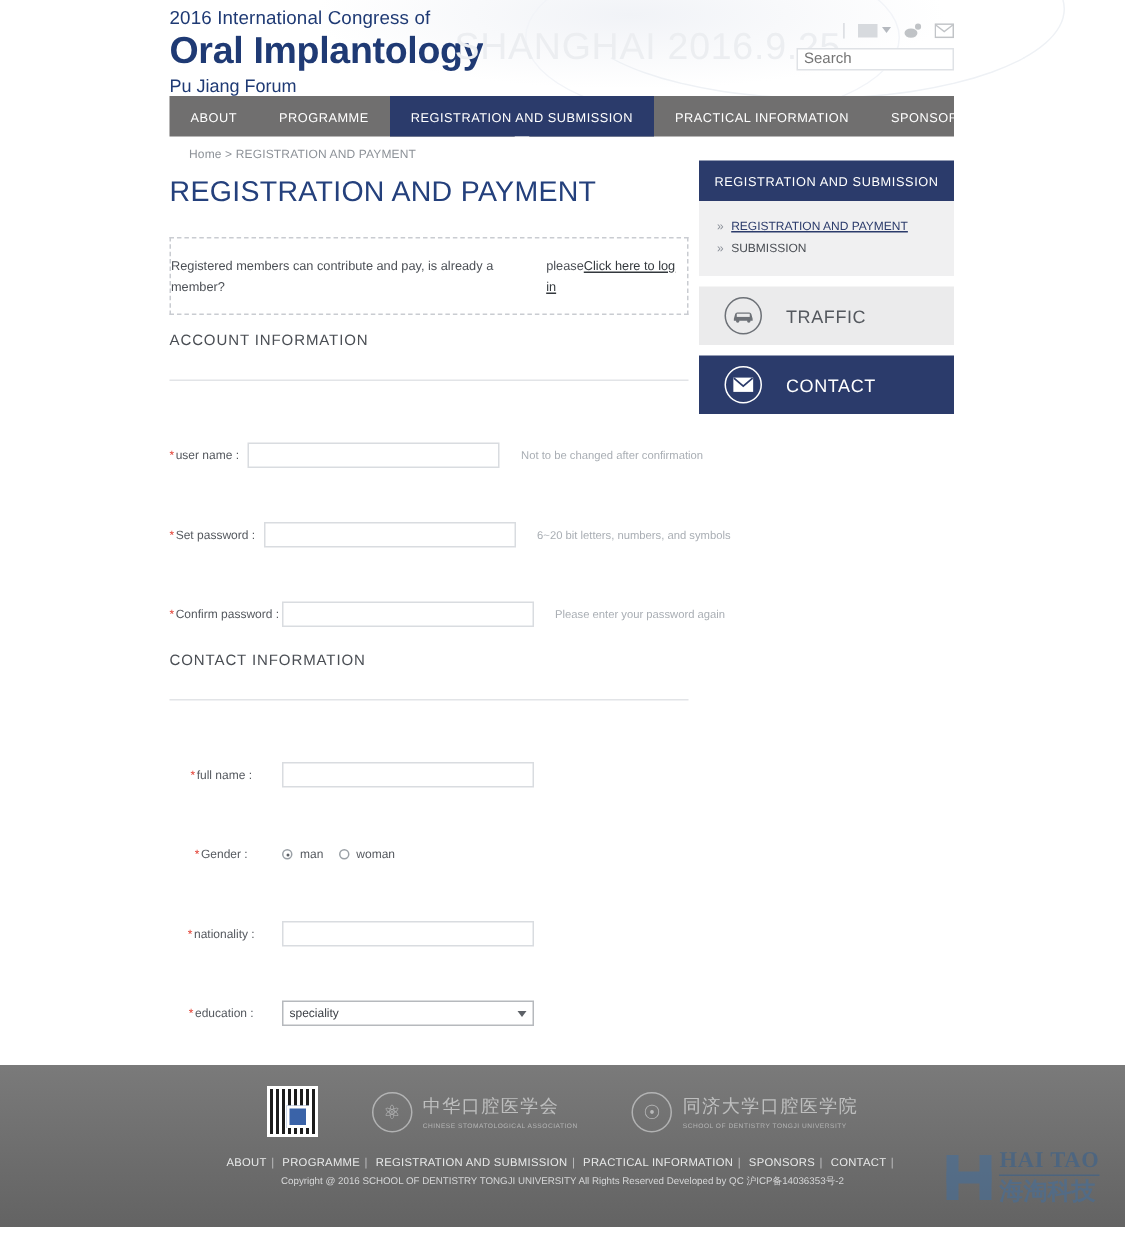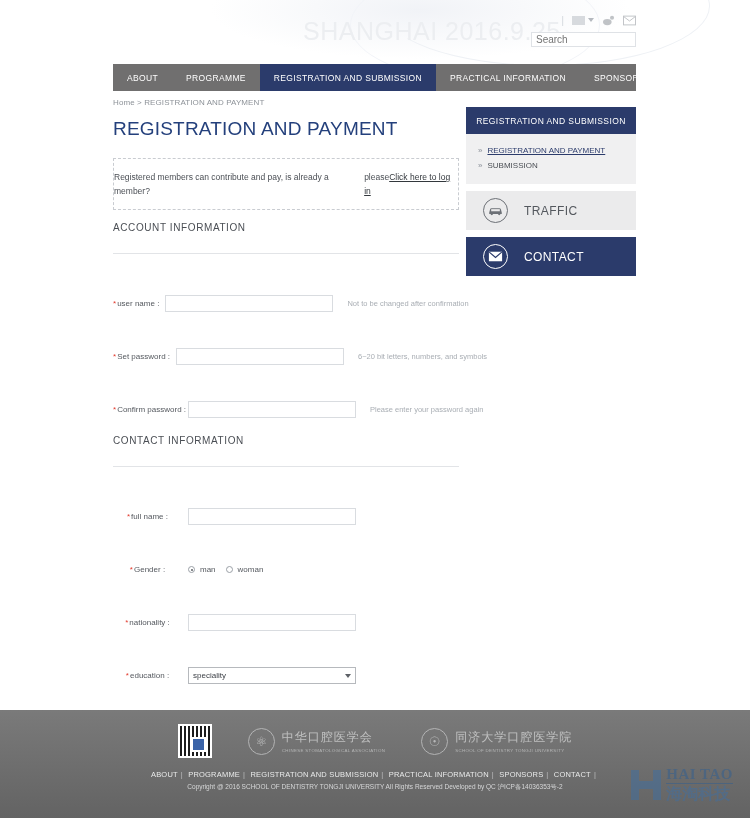--- a/index.html
+++ b/index.html
@@ -103,21 +103,21 @@
   .nav-item.active { background:#2b3b6b; position:relative; }
   .nav-item.active::after{
     content:""; position:absolute; left:50%; bottom:-5px; transform:translateX(-50%);
     width:0;height:0;border-left:5px solid transparent;border-right:5px solid transparent;
     border-top:5px solid #ffffff;
   }
 
   
   .content { position:relative; width:750px; padding:0 113px; }
   .breadcrumb {
-    font-size:8px; color:#8d9298; padding-top:7px; letter-spacing:.1px;
+    font-size:8px; color:#8d9298; padding-top:7px; letter-spacing:.1px;margin-left:13px;
   }
   .breadcrumb .crumb-home { color:#8d9298; }
   .main-cols { display:flex; gap:0; }
   .col-main { width:346px; }
   .col-side { width:170px; margin-left:7px; }
 
   .page-title {
     font-size:19px; color:#24407c; letter-spacing:.2px;
     margin:11px 0 0 0; font-weight:400;
   }
@@ -264,20 +264,25 @@
 </head>
 <body>
 
 <div class="page">
 
   <div class="header">
     <div class="header-wash"></div>
     <div class="header-arc"></div>
     <div class="header-arc2"></div>
 
+    <div class="logo-block">
+      <div class="logo-line1">2016 International Congress of</div>
+      <div class="logo-line2">Oral Implantology</div>
+      <div class="logo-line3">Pu Jiang Forum</div>
+    </div>
 
     <div class="shanghai-wm">SHANGHAI 2016.9.25</div>
 
     <div class="header-tools">
       <span class="tool-sep">|</span>
       <span class="lang-pick">
         <span class="lang-flag"></span>
         <span class="caret-dn"></span>
       </span>
       <svg class="ic-small" viewBox="0 0 16 14">

